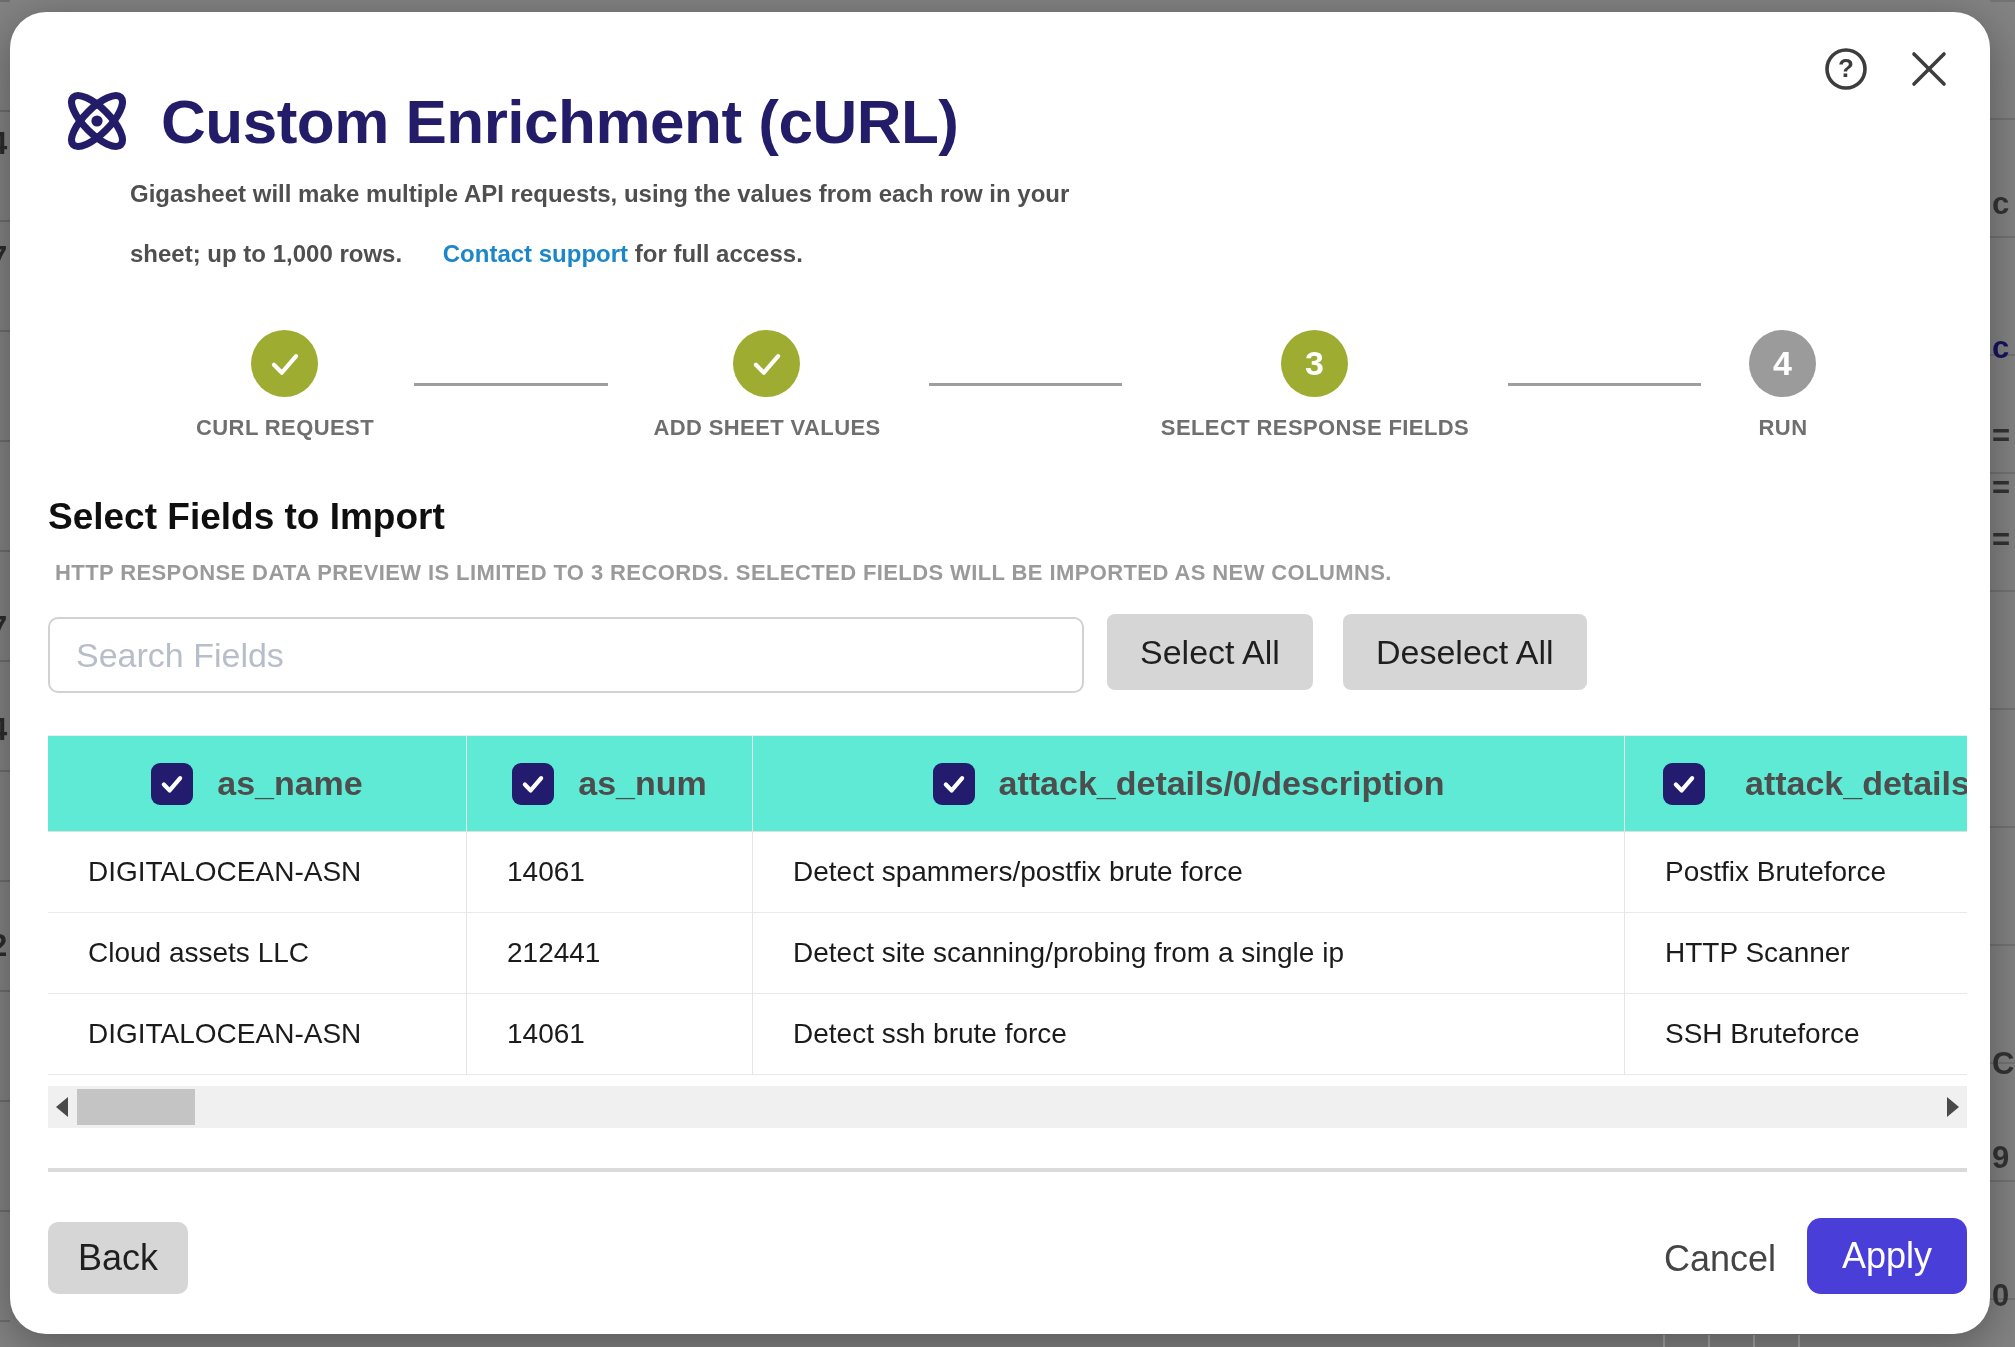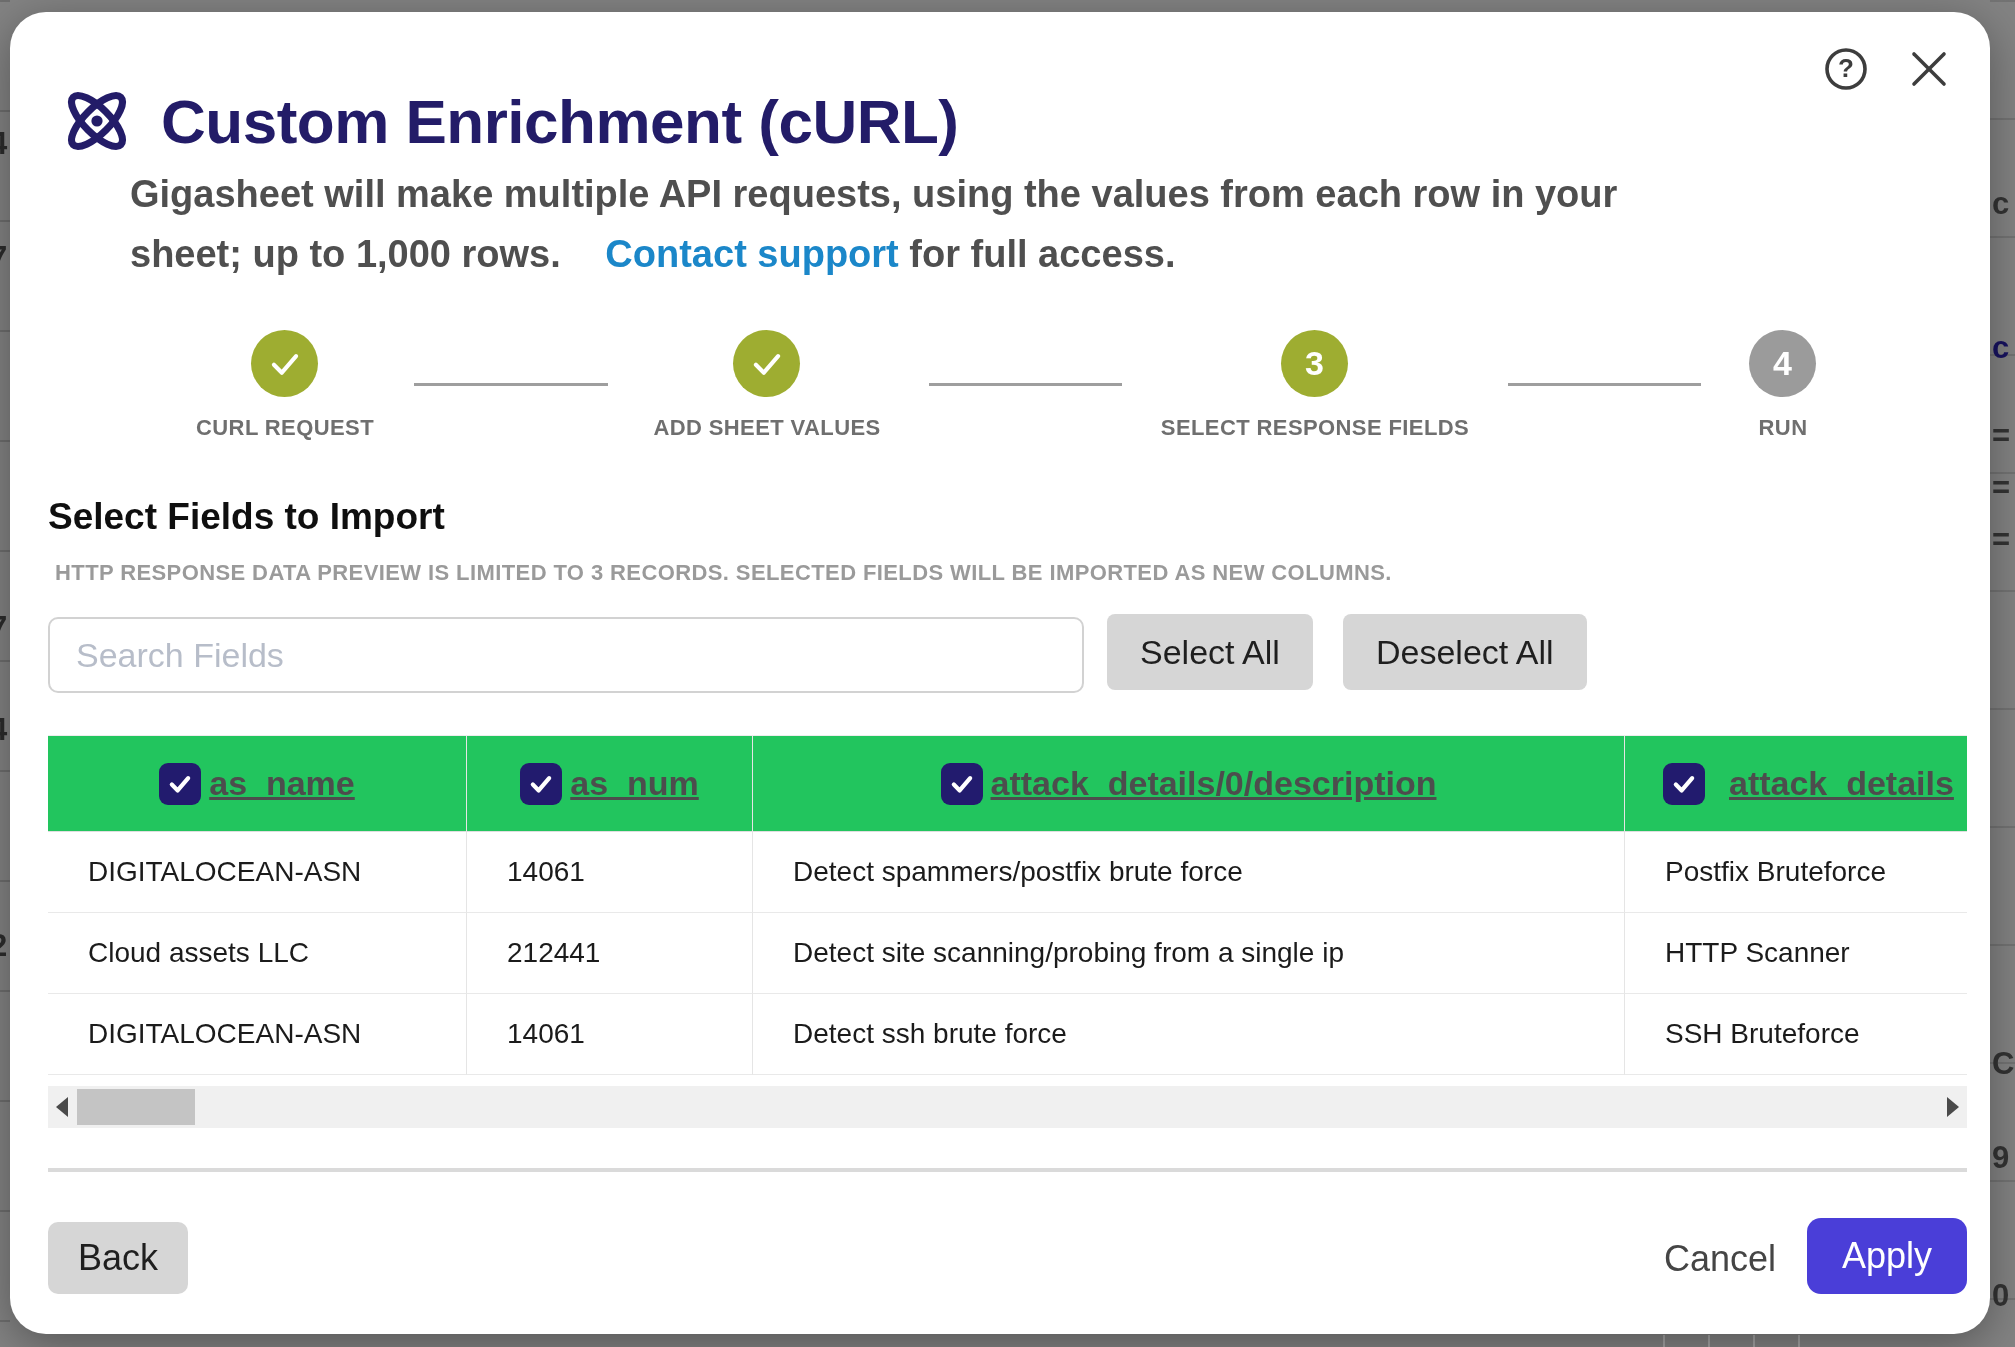--- a/index.html
+++ b/index.html
@@ -28,21 +28,21 @@
 
   
   .help-btn{left:1813px;top:34px;width:46px;height:46px;cursor:pointer;}
   .close-btn{left:1896px;top:34px;width:46px;height:46px;cursor:pointer;}
 
   
   .title-row{left:47px;top:64px;display:flex;align-items:center;gap:24px;height:90px;}
   .page-title{font-size:62px;font-weight:700;color:#231c68;letter-spacing:-.5px;white-space:nowrap;}
 
   
-  .intro{left:120px;top:152px;width:1700px;font-size:38px;line-height:60px;font-weight:700;color:#4f4f4f;}
+  .intro{left:120px;top:152px;width:1700px;font-size:24px;line-height:60px;font-weight:700;color:#4f4f4f;}
   .intro a{color:#1b87c9;text-decoration:none;cursor:pointer;margin-left:34px;}
 
   
   .step-circle{width:67px;height:67px;border-radius:50%;top:318px;
     display:flex;align-items:center;justify-content:center;}
   .step-circle.done,.step-circle.active{background:#9ead31;}
   .step-circle.todo{background:#9b9b9b;}
   .step-num{color:#fff;font-size:34px;font-weight:700;}
   .step-label{top:403px;width:420px;text-align:center;
     font-size:22px;font-weight:700;color:#6f6f6f;letter-spacing:.4px;white-space:nowrap;}
@@ -59,22 +59,22 @@
   .search-input::placeholder{color:#b7bdc9;}
   .btn{display:flex;align-items:center;justify-content:center;
     background:#d6d6d6;border:none;border-radius:8px;color:#1f1f1f;
     font-size:34px;font-family:"Liberation Sans", sans-serif;cursor:pointer;}
   .select-all{left:1097px;top:602px;height:76px;padding:0 33px;}
   .deselect-all{left:1333px;top:602px;height:76px;padding:0 33px;}
 
   
   .fields-table{left:38px;top:723px;width:1919px;display:grid;
     grid-template-columns:419px 286px 872px 1fr;border-top:1px solid #ededed;overflow:hidden;}
-  .th{height:95px;background:#22c55e;display:flex;align-items:center;justify-content:center;gap:8px;
-    border-bottom:1px solid #dfdfdf;font-size:34px;font-weight:700;color:#4d4d4d;white-space:nowrap;overflow:hidden;text-decoration:underline;}
+  .th{height:95px;background:#5eead4;display:flex;align-items:center;justify-content:center;gap:24px;
+    border-bottom:1px solid #dfdfdf;font-size:34px;font-weight:700;color:#4d4d4d;white-space:nowrap;overflow:hidden;}
   .th.c4{justify-content:flex-start;padding-left:38px;}
   .td{height:80px;background:#fff;display:flex;align-items:center;padding-left:40px;
     border-bottom:1px solid #e9e9e9;font-size:28px;color:#1b1b1b;white-space:nowrap;overflow:hidden;}
   .c1,.c2,.c3{border-right:1px solid #e5e5e5;}
   .checkbox{width:42px;height:42px;min-width:42px;background:#221b6e;border-radius:9px;
     display:flex;align-items:center;justify-content:center;cursor:pointer;}
 
   
   .hscroll{left:38px;top:1074px;width:1919px;height:42px;background:#f0f0f0;cursor:default;}
   .hscroll .thumb{position:absolute;left:29px;top:3px;width:118px;height:36px;background:#c4c4c4;}

